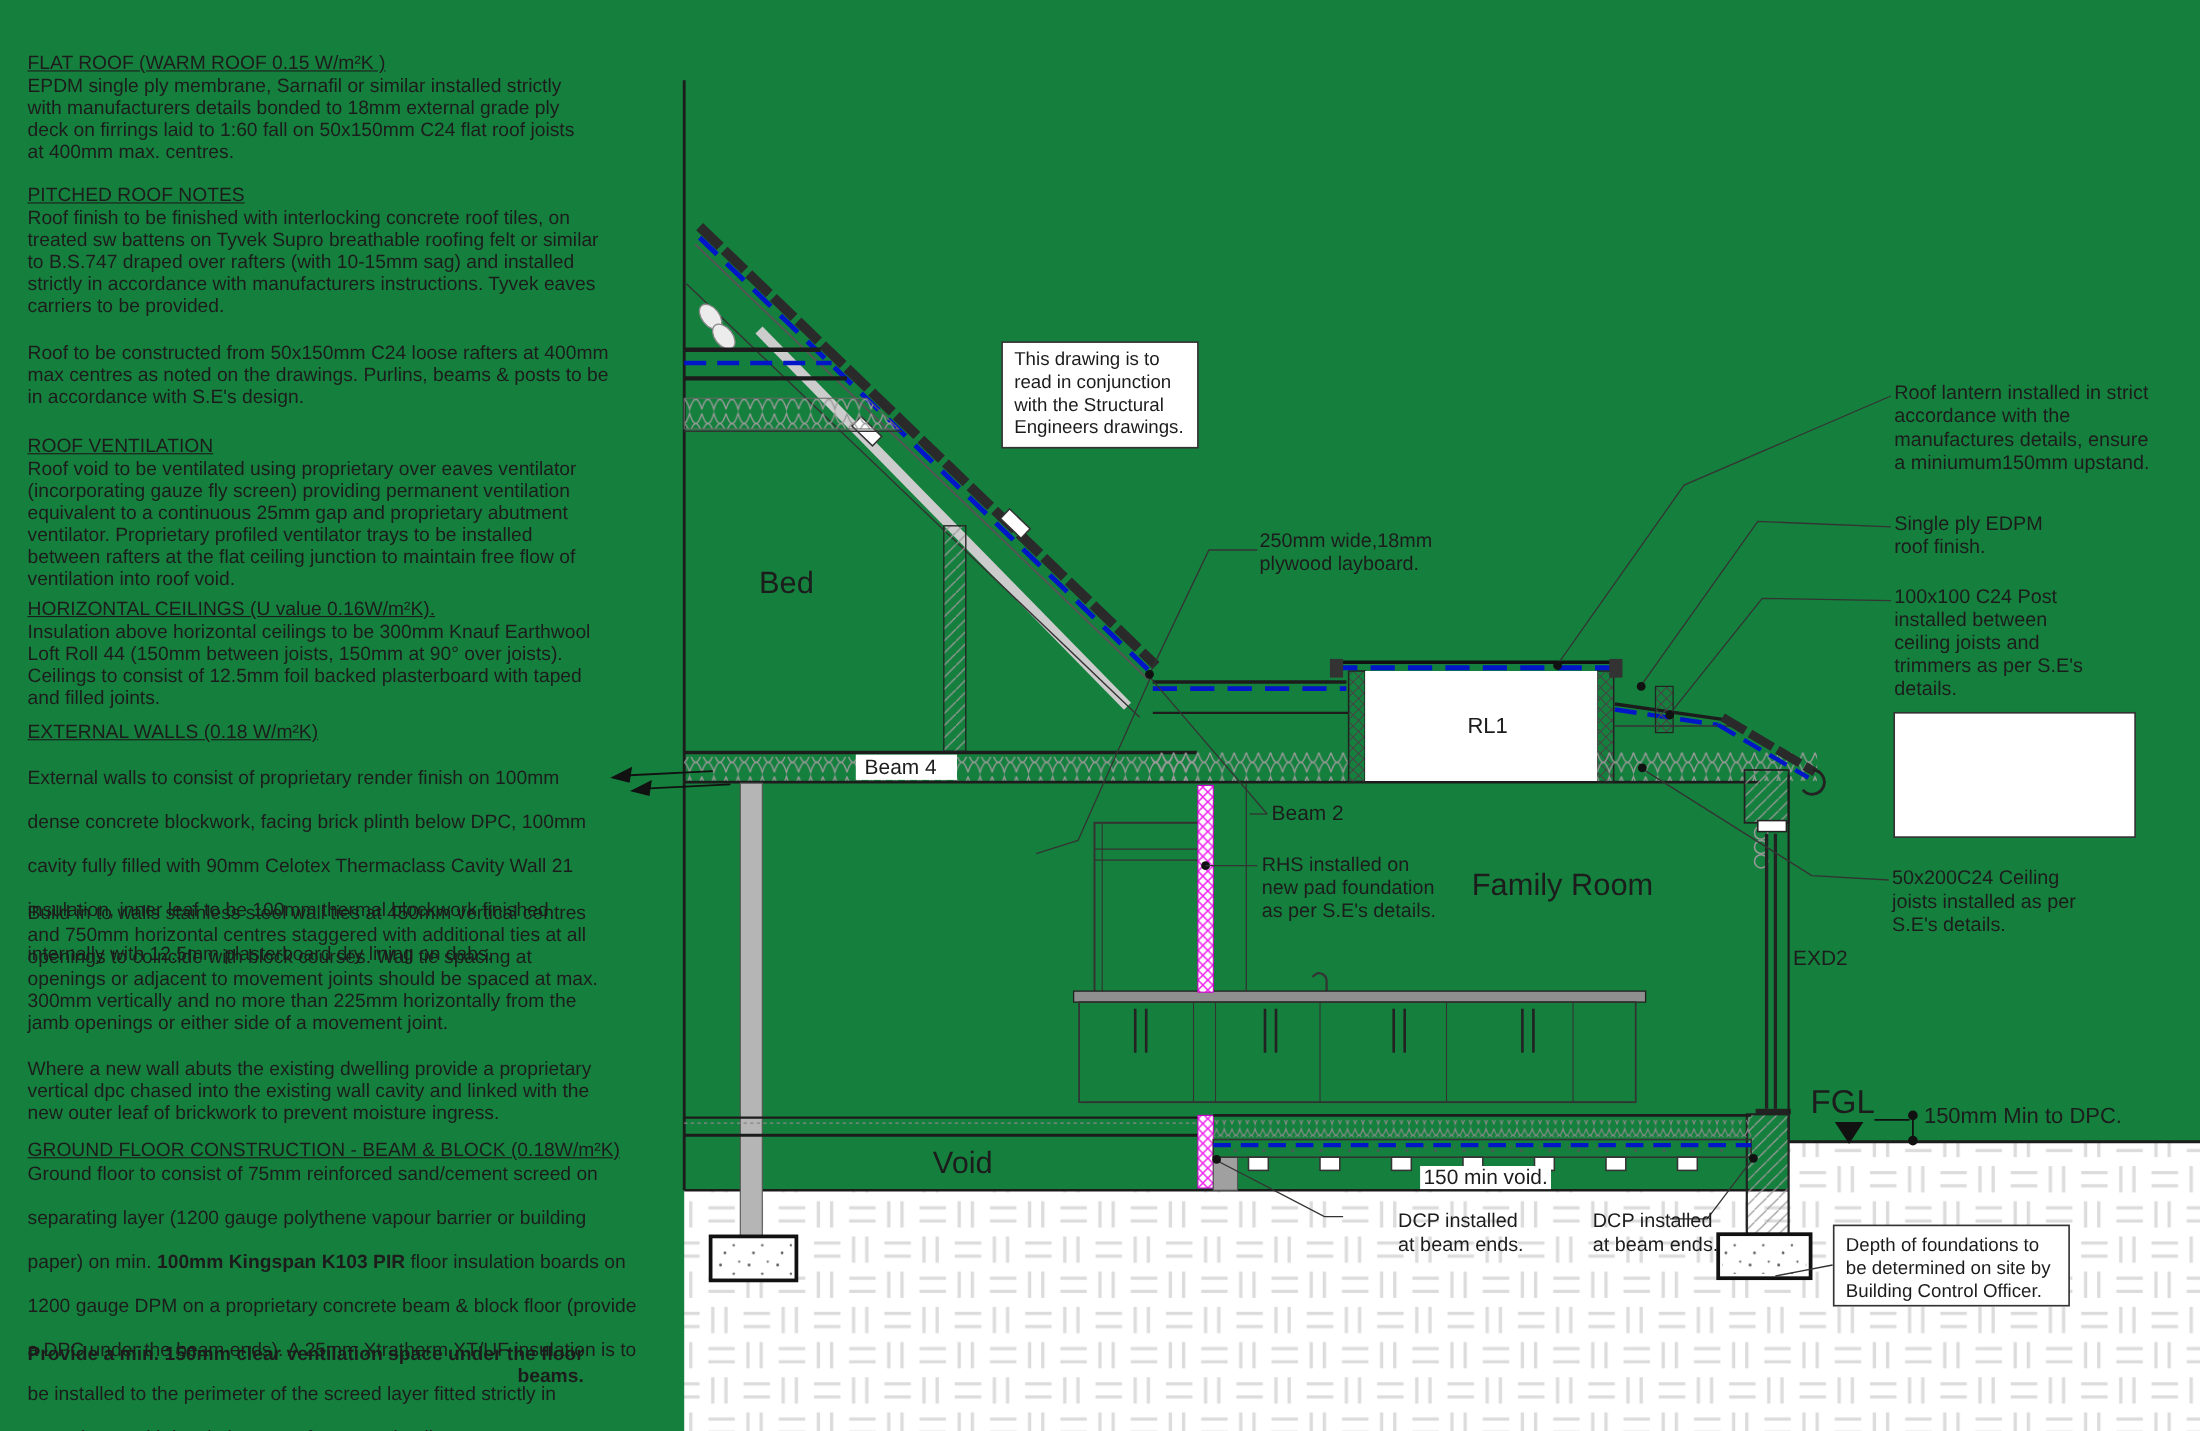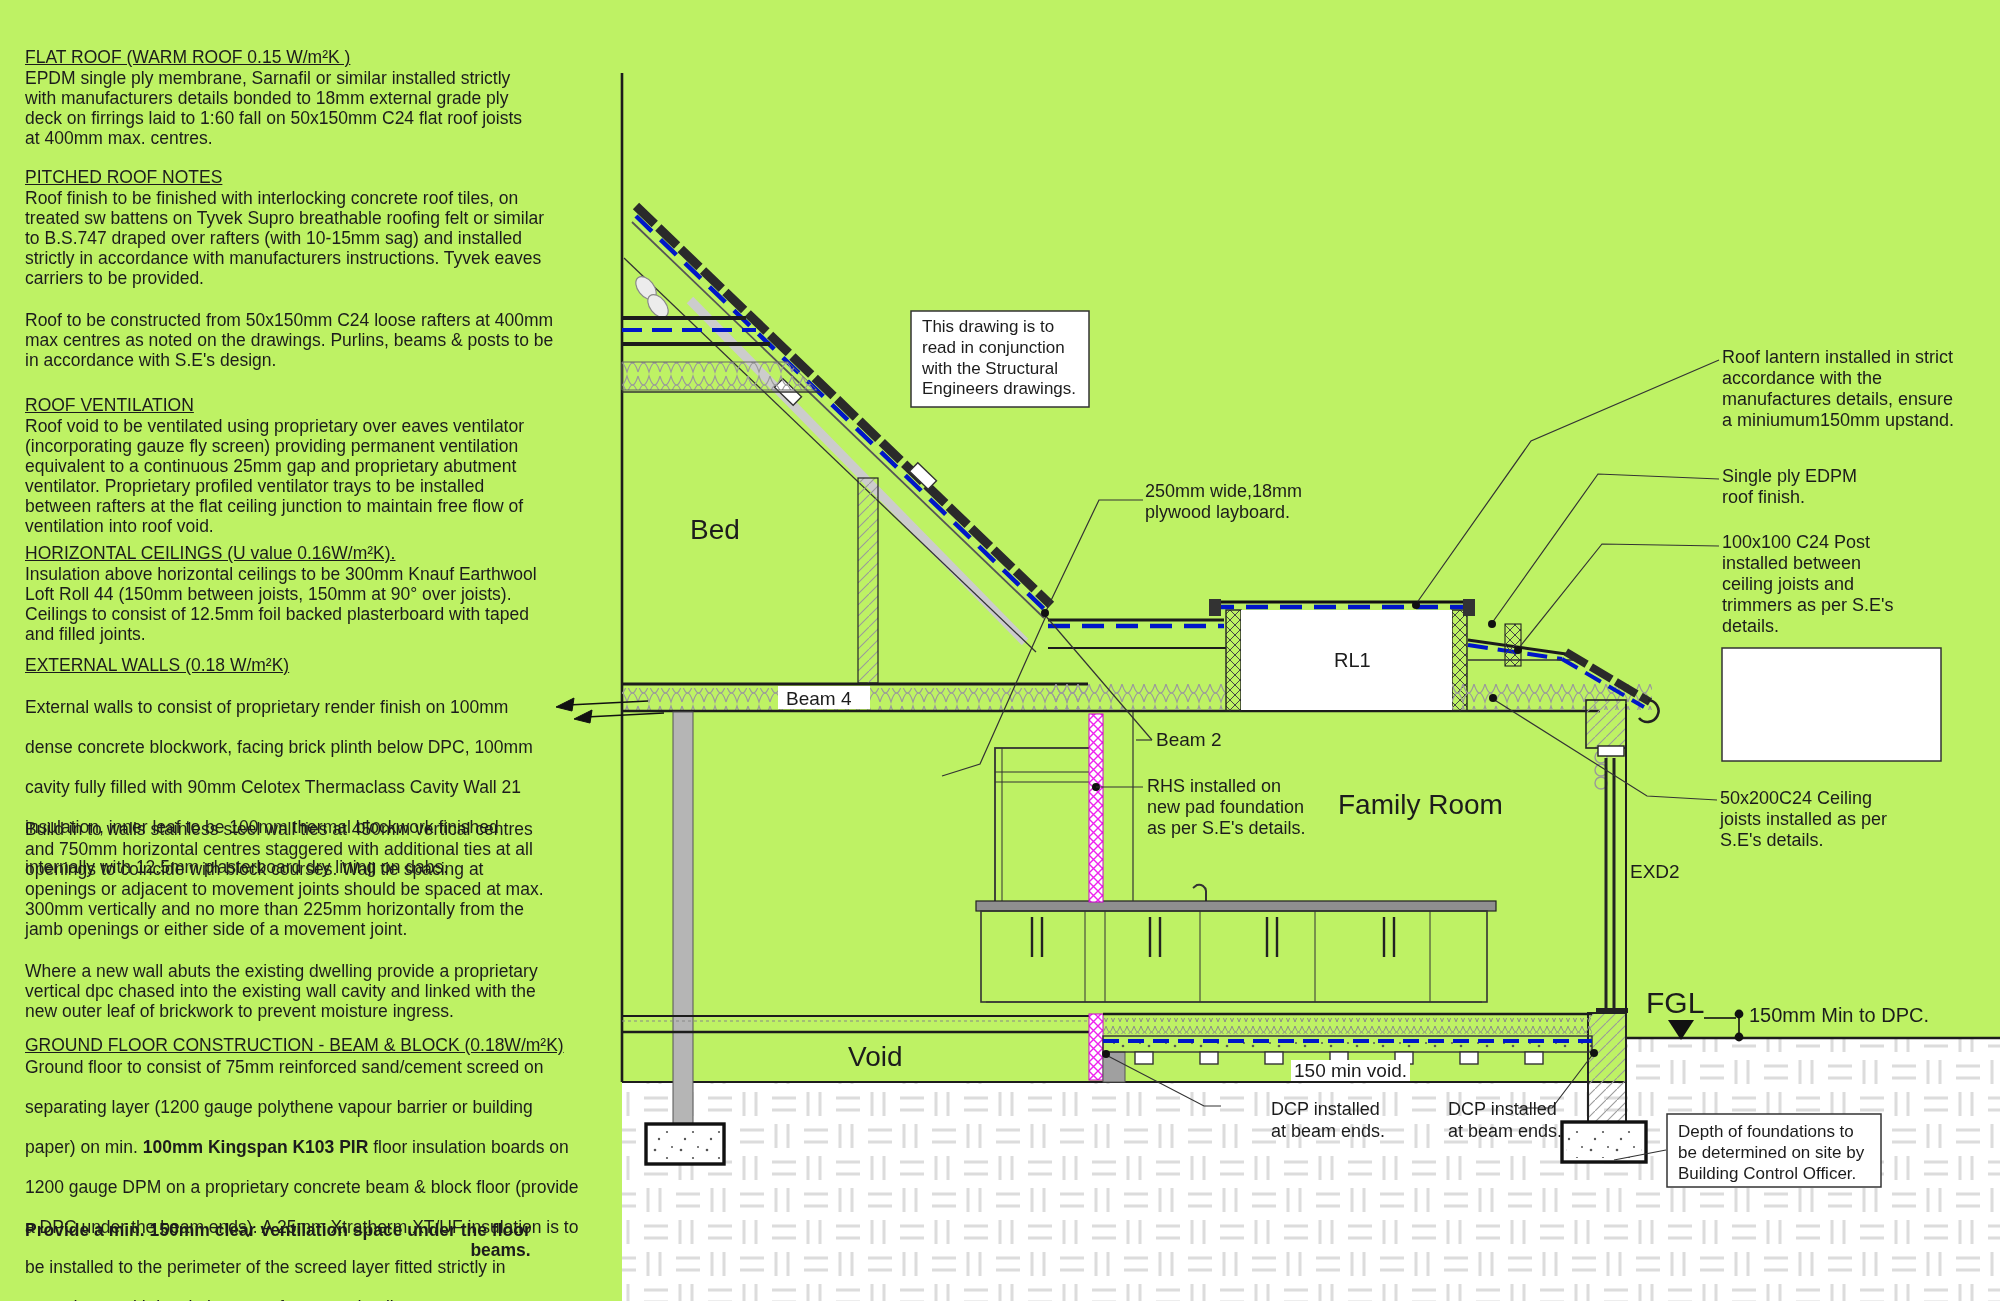--- a/index.html
+++ b/index.html
@@ -1,17 +1,17 @@
 <!DOCTYPE html>
 <html><head>
 <meta charset="utf-8">
 <style>
   html,body{margin:0;padding:0;background:#ffffff;width:2000px;height:1301px;overflow:hidden;
     font-family:"Liberation Sans", sans-serif;color:#1c1c1c;}
-  #stage{position:relative;width:2000px;height:1301px;background:#bef264;}
+  #stage{position:relative;width:2000px;height:1301px;background:#15803d;}
   #bg{position:absolute;left:0;top:0;}
   .abs{position:absolute;white-space:pre-line;}
   .notes{font-size:17.5px;line-height:20px;letter-spacing:0;}
   .nhead{font-size:17.5px;line-height:20px;text-decoration:underline;}
   .bold{font-weight:bold;}
   .ul{text-align:right;}
   .lbl18{font-size:18px;line-height:21px;}
   .lbl18b{font-size:18px;line-height:22px;margin-left:47px;}
   .lbl17{font-size:17px;line-height:20.8px;}
   .lbl19{font-size:19px;line-height:21px;}

